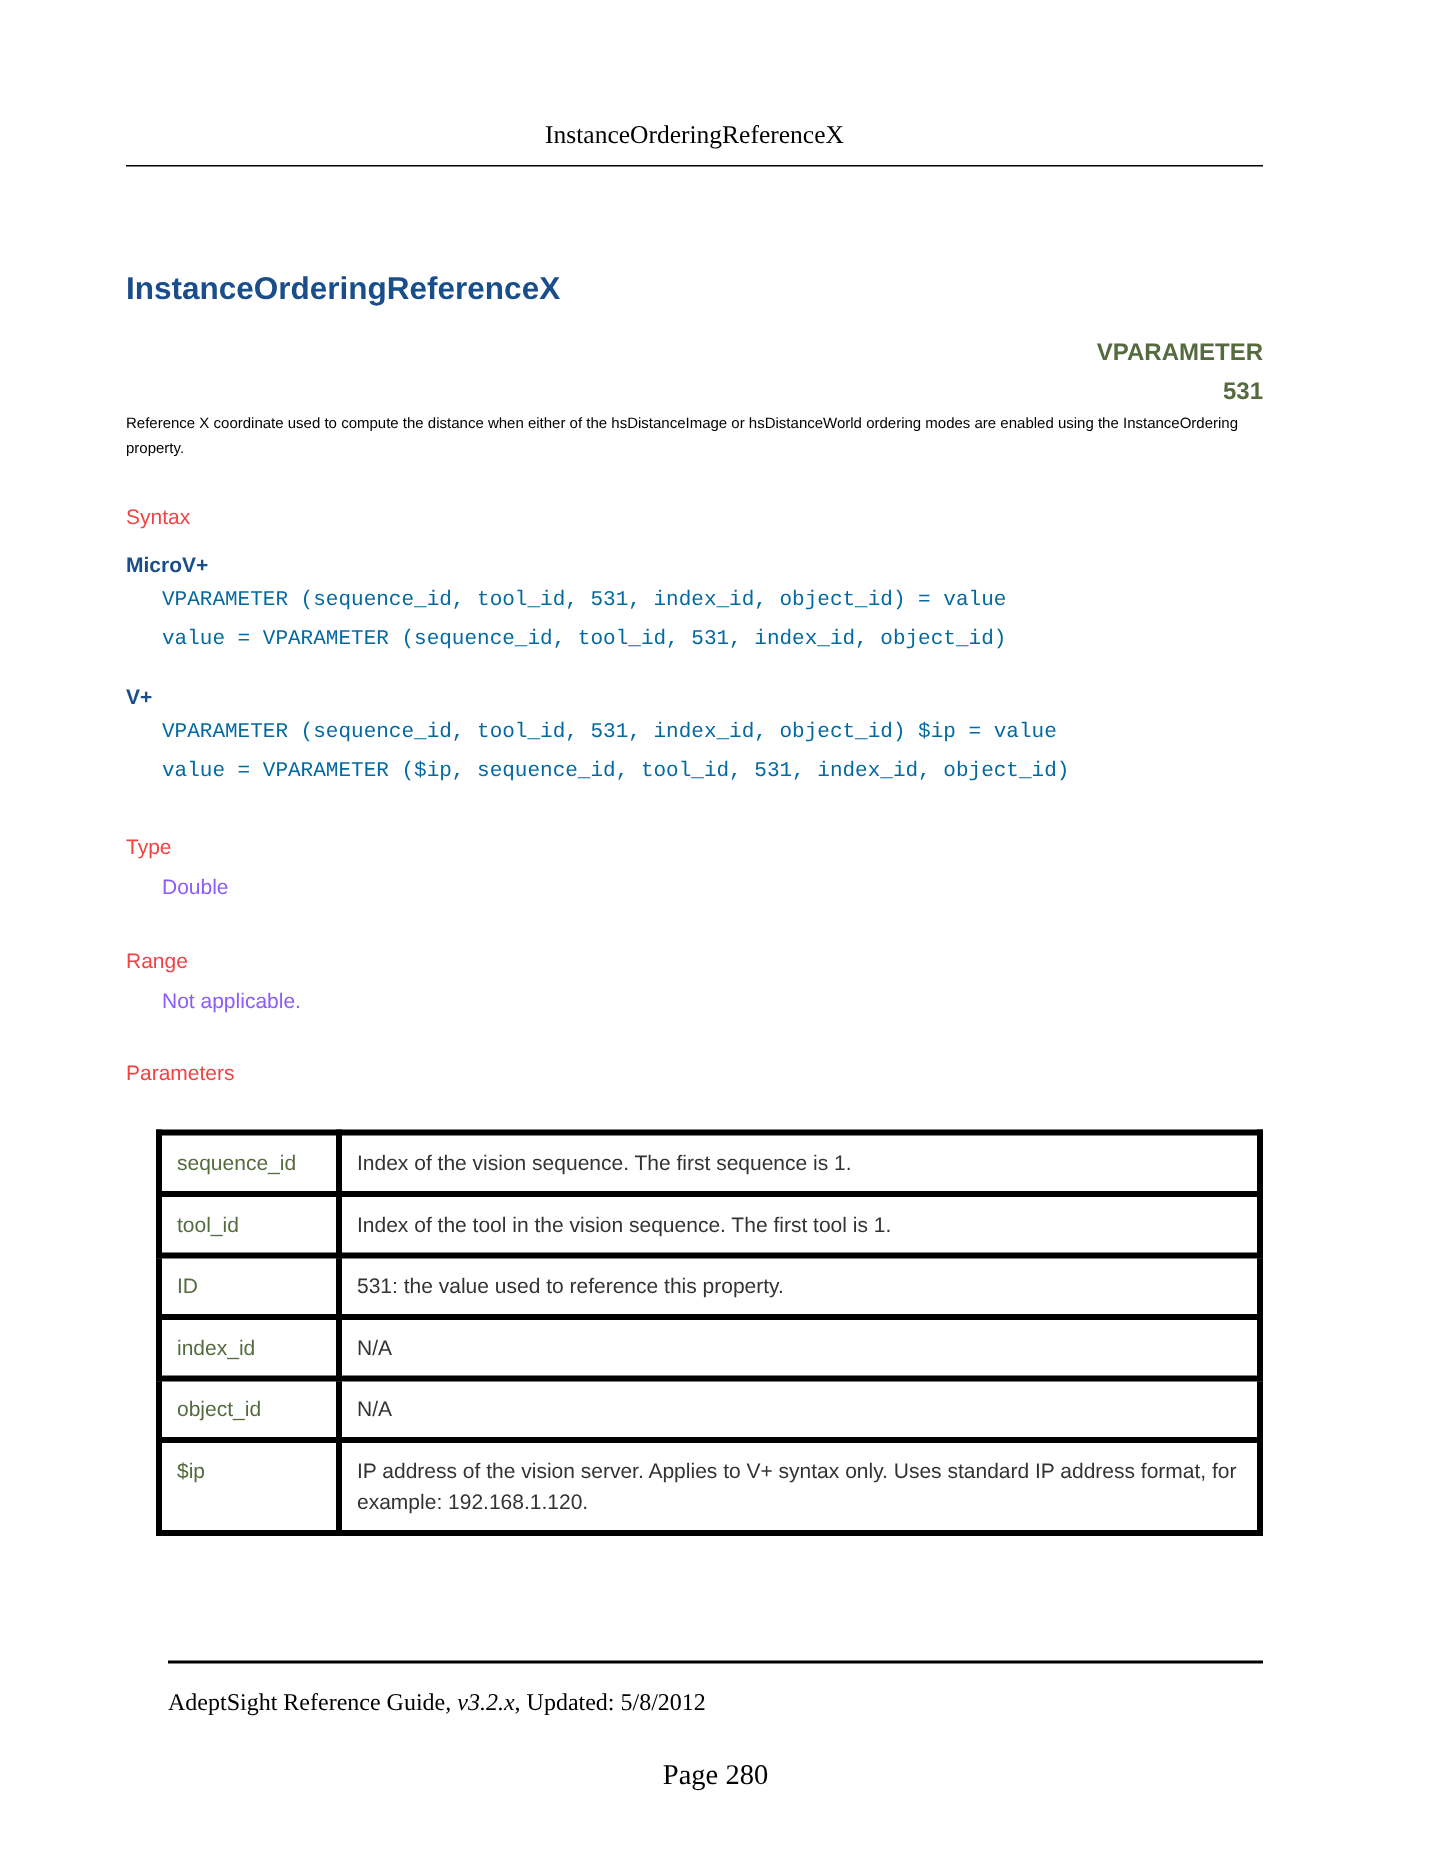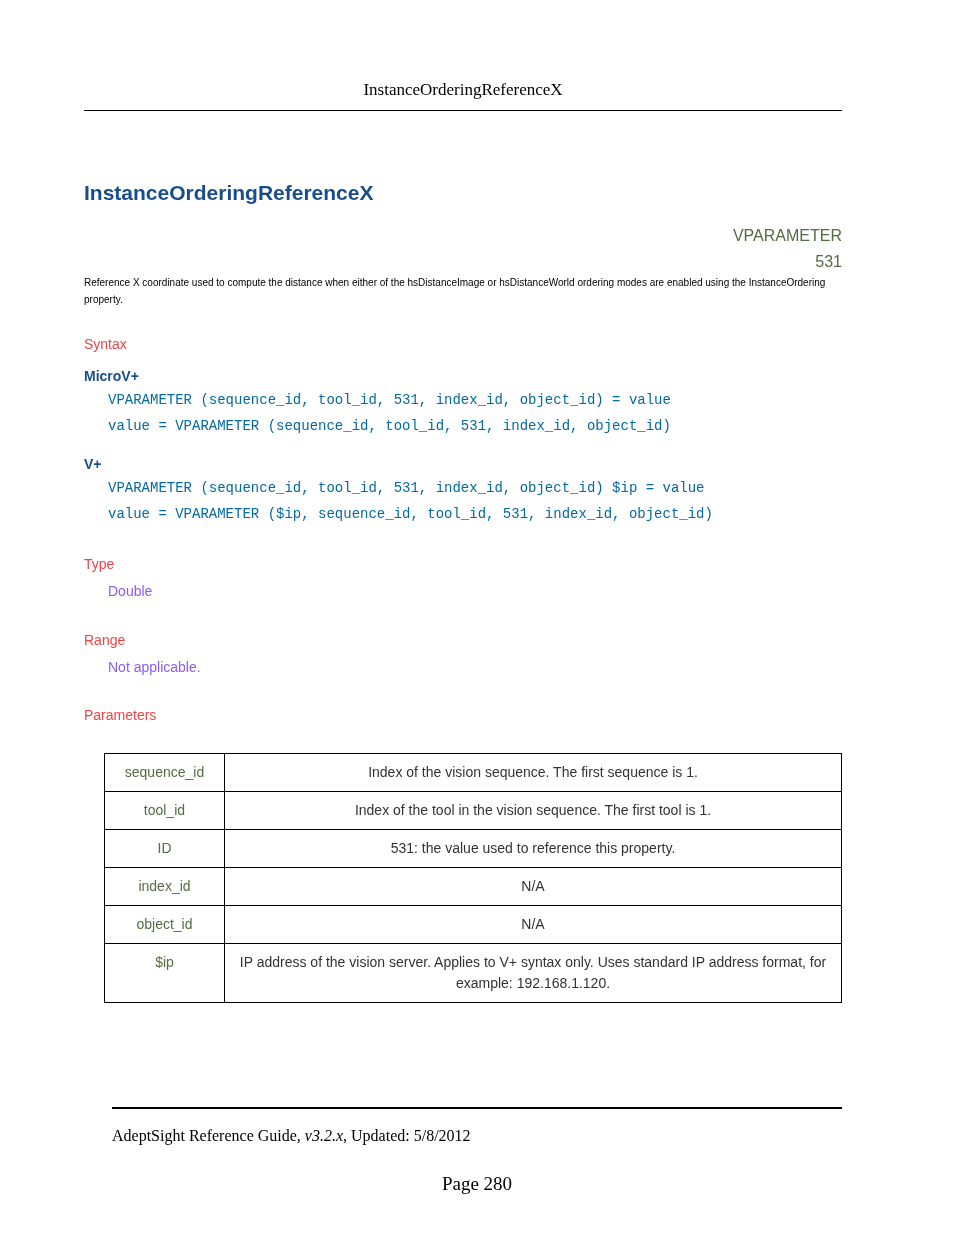--- a/index.html
+++ b/index.html
@@ -34,21 +34,21 @@
   }
   .main-title {
     font-family: Verdana, Geneva, sans-serif;
     font-size: 21px;
     font-weight: bold;
     color: #1a4e8a;
   }
   .vparam-block {
     text-align: right;
     font-family: Verdana, Geneva, sans-serif;
-    font-weight: normal;
+    font-weight: bold;
     color: #556b3f;
     font-size: 16px;
     line-height: 1.6;
     margin-top: 18px;
   }
   .description {
     font-size: 10px;
     line-height: 1.7;
     margin-bottom: 16px;
     color: #000000;
@@ -84,26 +84,25 @@
     margin-top: 8px;
   }
   table.params {
     width: 100%;
     border-collapse: collapse;
     margin-top: 30px;
     margin-left: 20px;
     width: calc(100% - 20px);
   }
   table.params td {
-    border: 1px solid #000000;
+    border: 4px solid #000000;
     padding: 8px 10px;
     font-size: 14px;
     vertical-align: top;
     line-height: 1.5;
-    text-align: center;
   }
   table.params td.param-name {
     width: 120px;
     color: #556b3f;
     font-family: Verdana, Geneva, sans-serif;
   }
   .footer {
     position: absolute;
     bottom: 40px;
     left: 112px;

